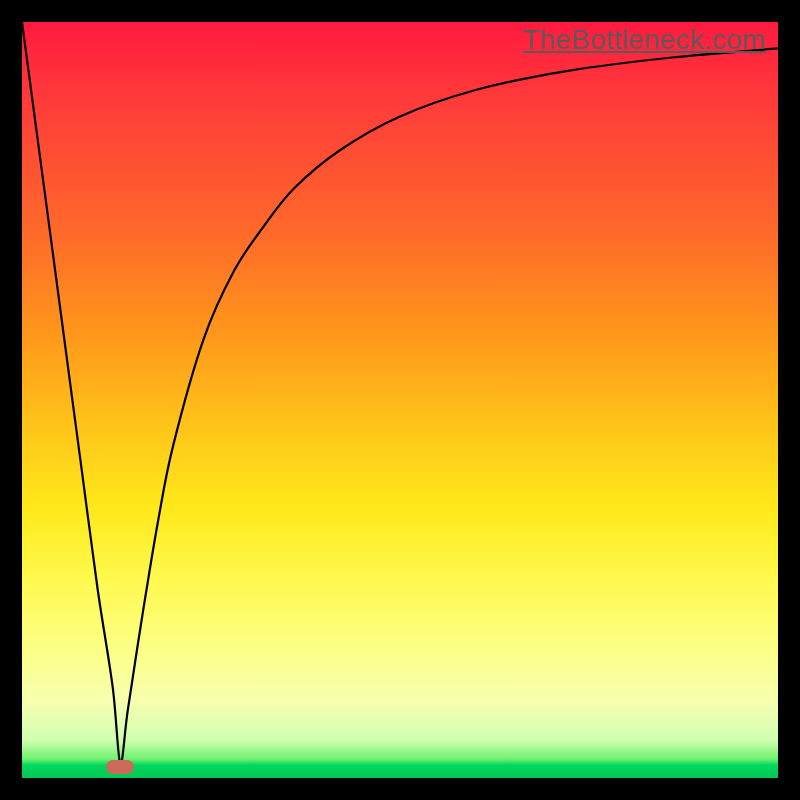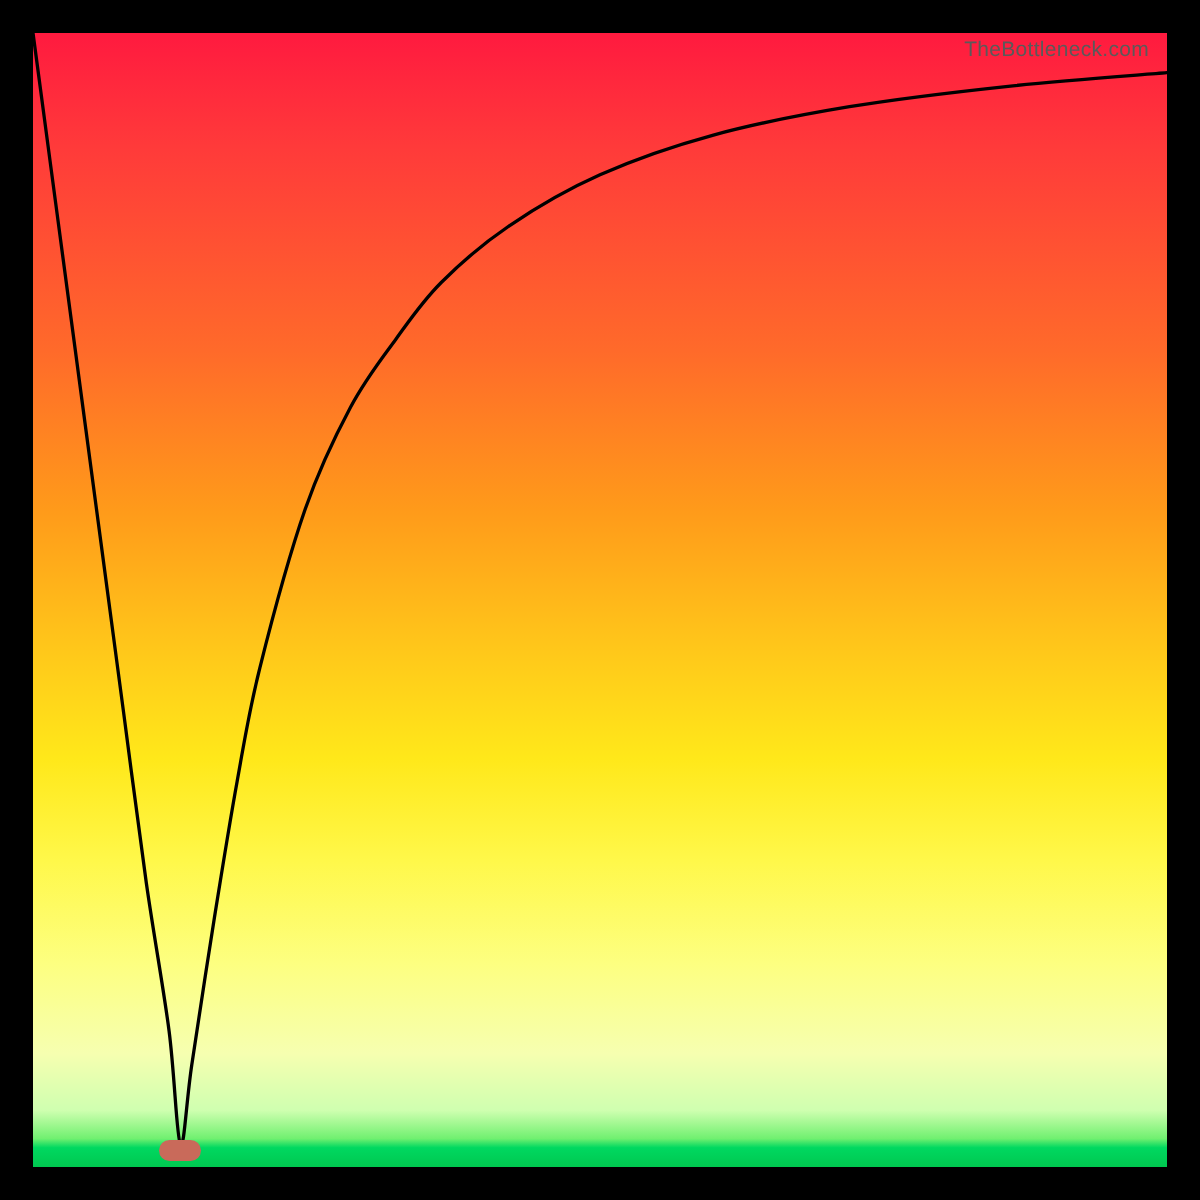--- a/index.html
+++ b/index.html
@@ -39,25 +39,26 @@
       #70f070 97.5%,
       #00d860 98.3%,
       #00c850 100%
     );
   }
   .watermark {
     position: absolute;
     top: 2px;
     right: 12px;
     color: #5a5a5a;
-    font-size: 14px;
+    font-size: 28px;
     font-weight: 400;
     letter-spacing: 0.2px;
     z-index: 5;
     user-select: none;
+    text-decoration: underline;
   }
   svg.curve {
     position: absolute;
     left: 0;
     top: 0;
     width: 756px;
     height: 756px;
     z-index: 3;
   }
   .marker {

